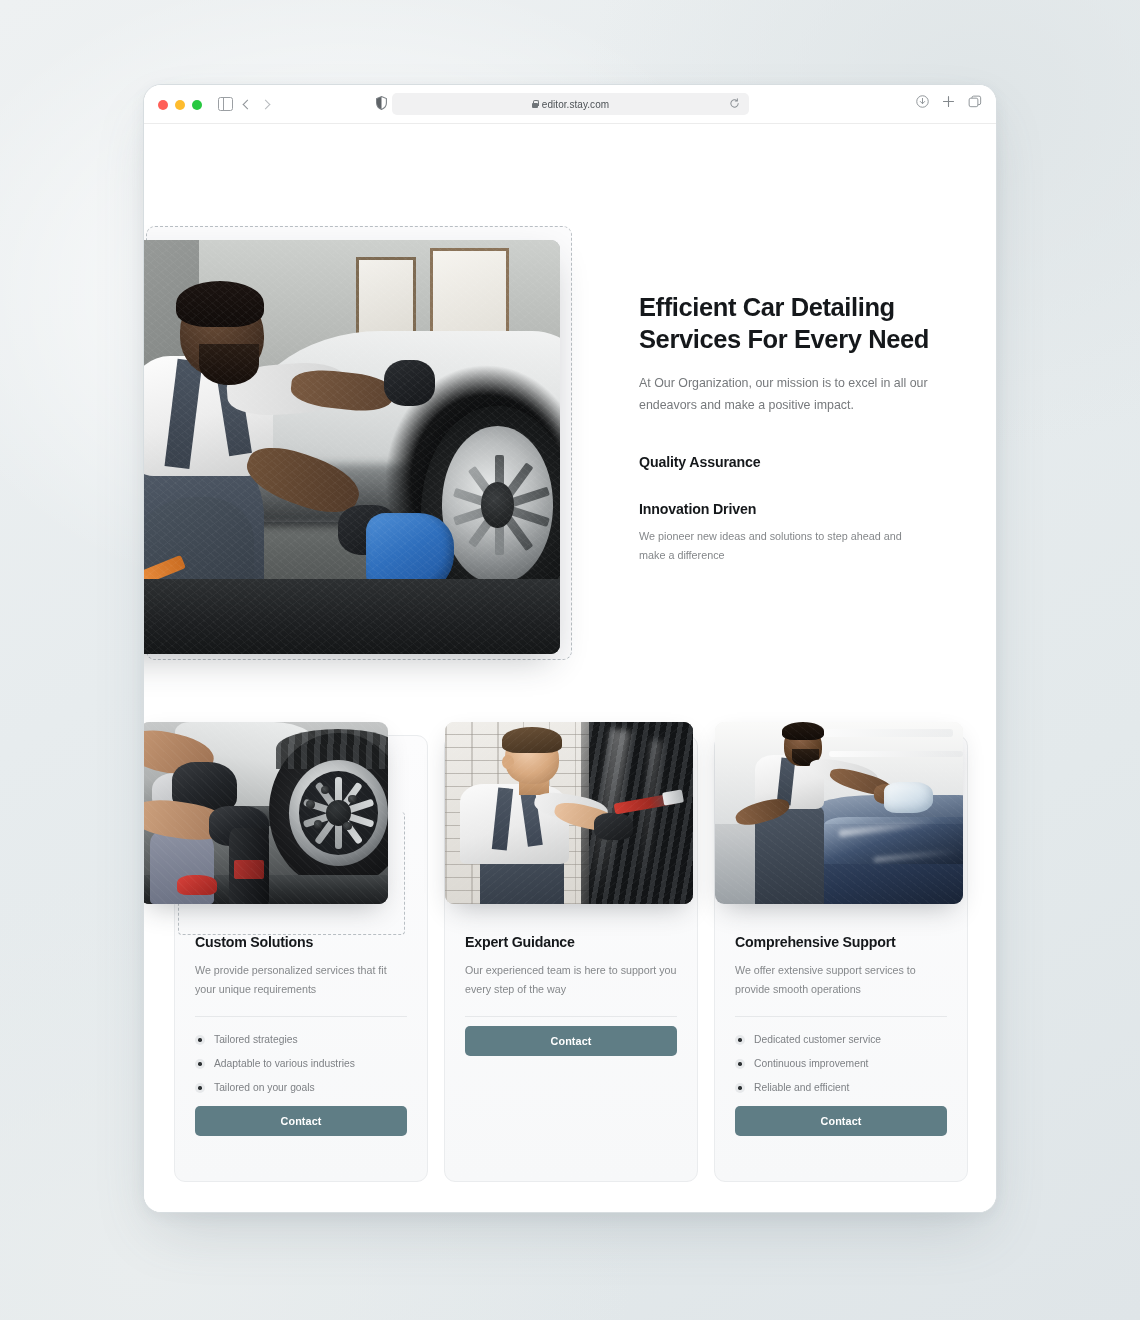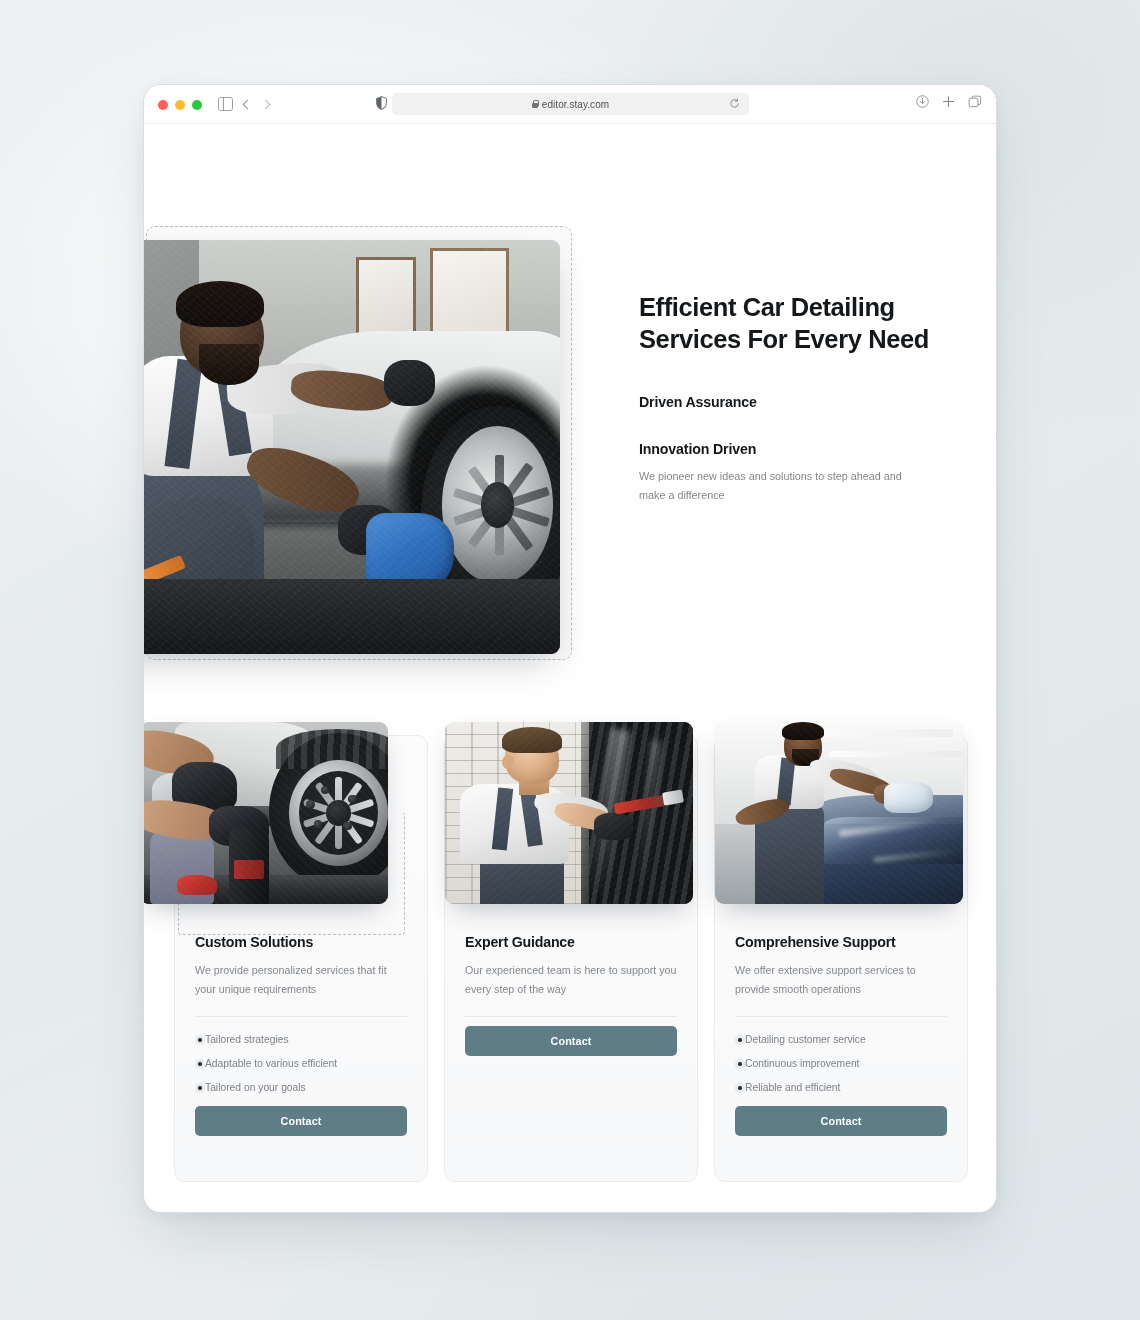--- a/index.html
+++ b/index.html
@@ -102,21 +102,21 @@
     position:absolute; left:3px; top:76px; width:227px; height:123px;
     border:1.1px dashed #b9bfc4; border-radius:4px;
     border-top:none;
   }
   .card-dash:after{ content:""; position:absolute; left:0; right:0; bottom:-1.1px; height:1.1px; }
   .card-body { position:absolute; left:20px; top:198px; right:20px; }
   .card-body h3 { font-size:14.2px; font-weight:700; color:#15181b; letter-spacing:-.2px; }
   .card-body .desc { margin-top:11px; font-size:10.7px; line-height:1.75; color:#85888b; }
   .rule { margin-top:18px; height:1px; background:#e6e8ea; }
   .bullets { margin-top:17px; list-style:none; }
-  .bullets li { display:flex; align-items:center; font-size:10.3px; color:#7e8185; margin-bottom:13px; }
+  .bullets li { display:flex; align-items:center; gap:9px; font-size:10.3px; color:#7e8185; margin-bottom:13px; }
   .bul { width:10px; height:10px; border-radius:50%; background:#e7e9eb;
          display:flex; align-items:center; justify-content:center; flex:0 0 10px; }
   .bul:after { content:""; width:3.4px; height:3.4px; border-radius:50%; background:#2c3033; }
   .btn {
     display:block; margin-top:9px; height:30px; border-radius:5px;
     background:#5f7d85; color:#fff; border:none;
     font-family:"Liberation Sans", sans-serif;
     font-size:10.8px; font-weight:700; width:100%; cursor:pointer; letter-spacing:.1px;
   }
 
@@ -433,23 +433,24 @@
         <i class="head"></i>
           <i class="hair"></i>
           <i class="beard"></i>
         <i class="floor"></i>
           <i class="grain"></i>
       </div>
     </div>
 
     <div class="hero-txt">
       <h1 class="h1">Efficient Car Detailing Services For Every Need</h1>
+      <p class="lead">At Our Organization, our mission is to excel in all our endeavors and make a positive impact.</p>
 
       <div class="feat">
-        <h3>Driven Assurance</h3>
+        <h3>Quality Assurance</h3>
       </div>
 
       <div class="feat">
         <h3>Innovation Driven</h3>
         <p>We pioneer new ideas and solutions to step ahead and make a difference</p>
       </div>
     </div>
 
     <div class="cards">
 
@@ -493,21 +494,21 @@
           <h3>Custom Solutions</h3>
           <p class="desc">We provide personalized services that fit your unique requirements</p>
           <div class="rule"></div>
           <ul class="bullets">
             <li>
                 <span class="bul"></span>
                 <span>Tailored strategies</span>
               </li>
             <li>
                 <span class="bul"></span>
-                <span>Adaptable to various efficient</span>
+                <span>Adaptable to various industries</span>
               </li>
             <li>
                 <span class="bul"></span>
                 <span>Tailored on your goals</span>
               </li>
           </ul>
           <button class="btn">Contact</button>
         </div>
       </div>
 
@@ -574,21 +575,21 @@
             </div>
           </div>
         </div>
         <div class="card-body">
           <h3>Comprehensive Support</h3>
           <p class="desc">We offer extensive support services to provide smooth operations</p>
           <div class="rule"></div>
           <ul class="bullets">
             <li>
                 <span class="bul"></span>
-                <span>Detailing customer service</span>
+                <span>Dedicated customer service</span>
               </li>
             <li>
                 <span class="bul"></span>
                 <span>Continuous improvement</span>
               </li>
             <li>
                 <span class="bul"></span>
                 <span>Reliable and efficient</span>
               </li>
           </ul>

